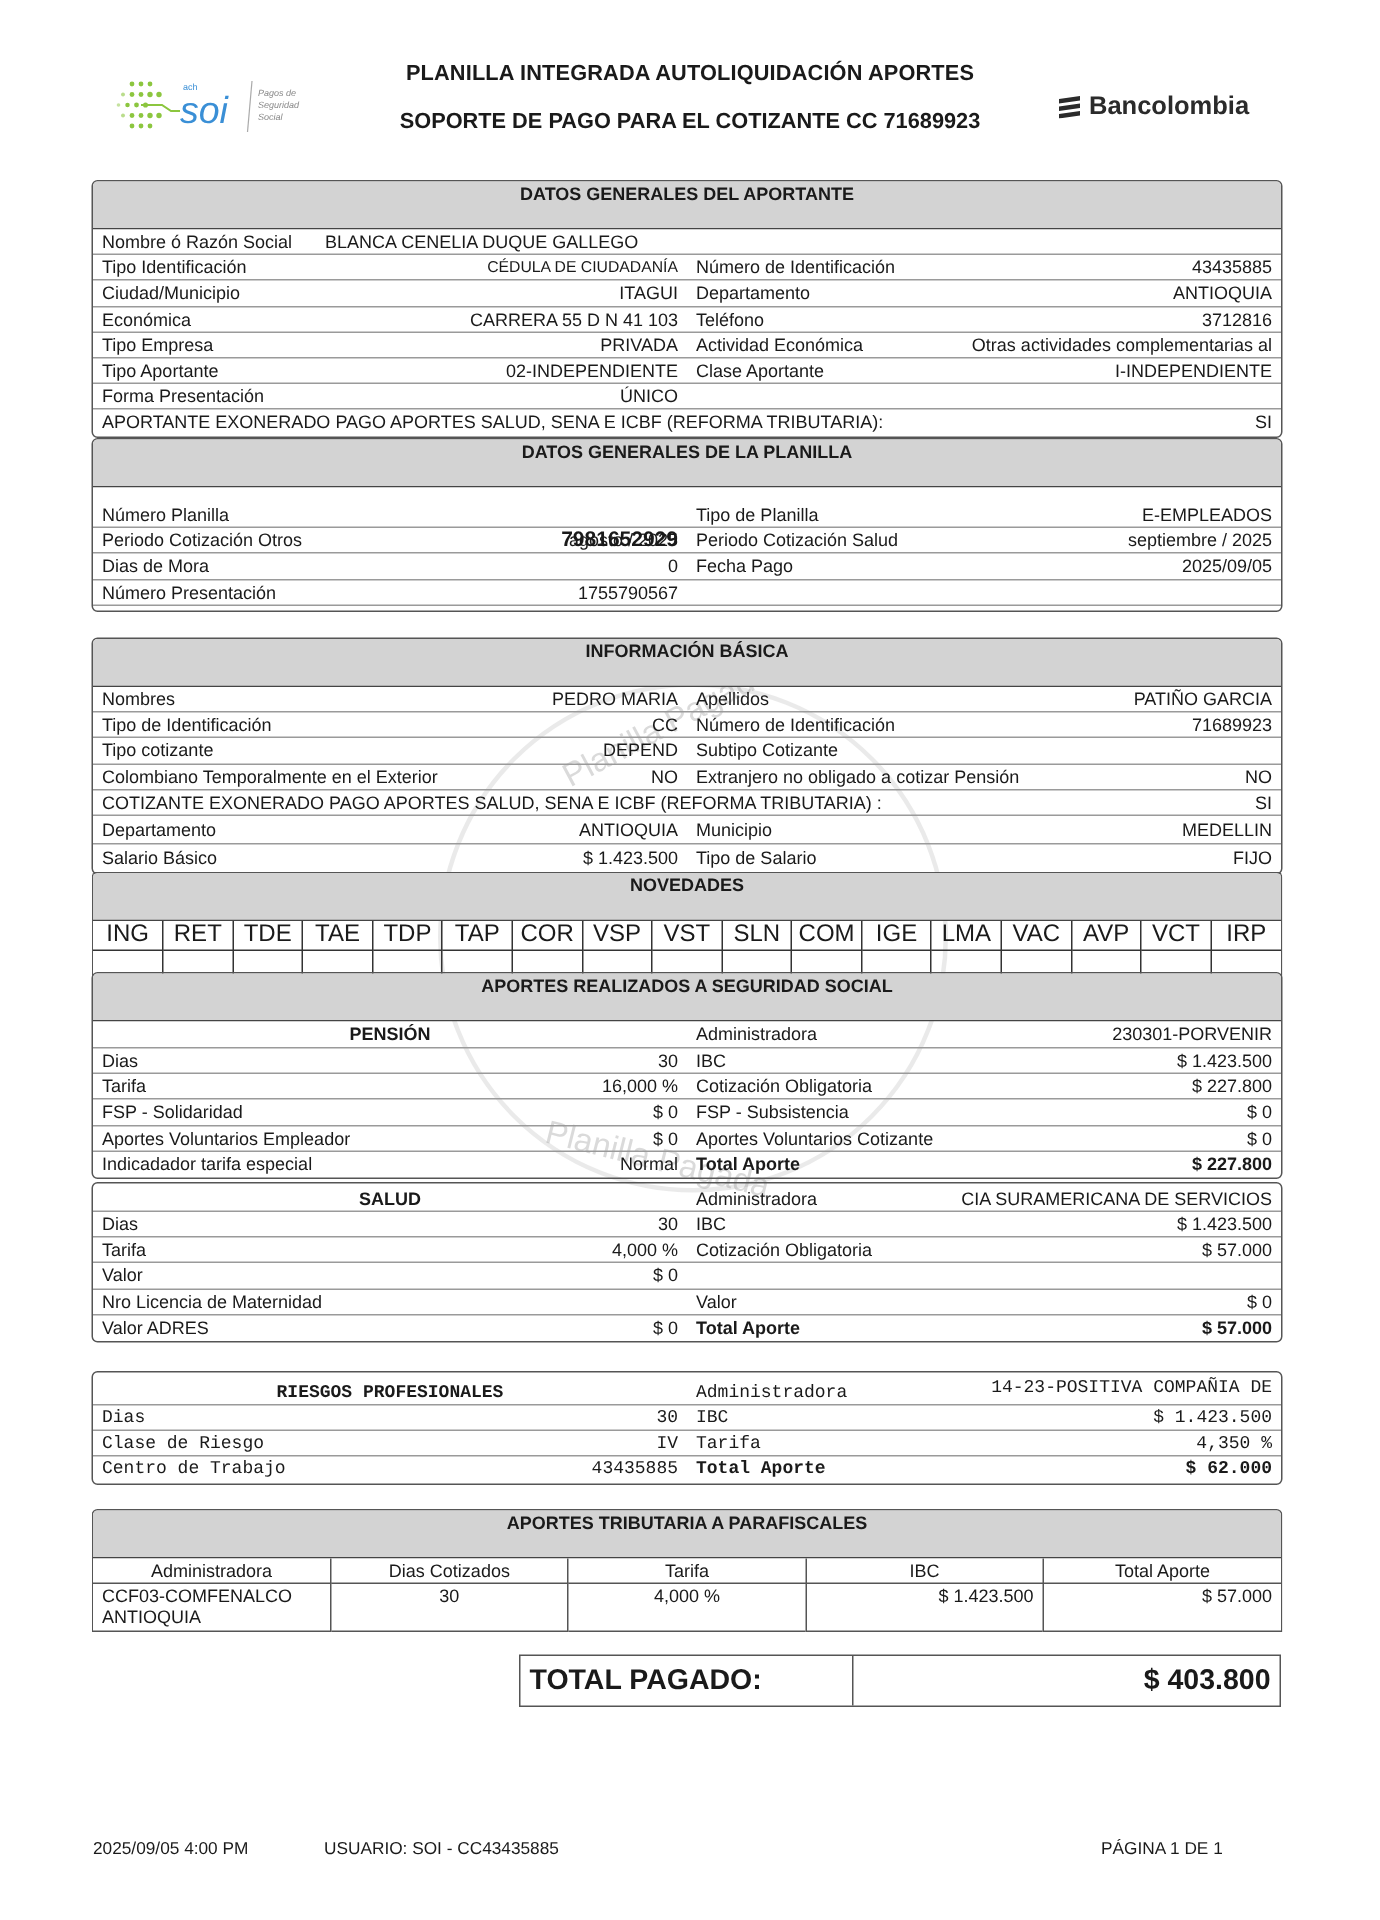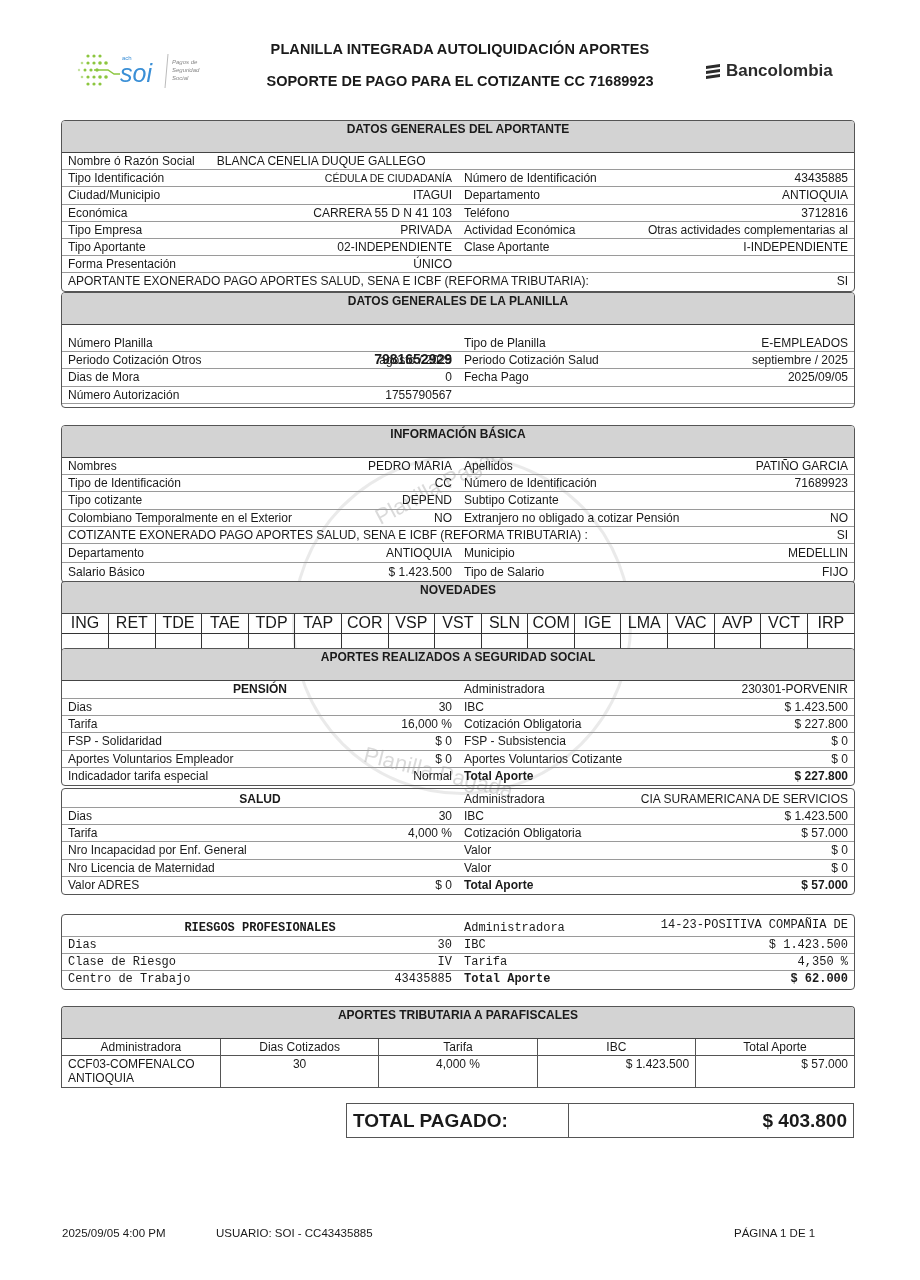--- a/index.html
+++ b/index.html
@@ -196,21 +196,21 @@
         <span class="lbl">Dias de Mora</span>
         <span class="val">0</span>
       </div>
     <div class="half">
         <span class="lbl">Fecha Pago</span>
         <span class="val">2025/09/05</span>
       </div>
   </div>
   <div class="row" style="border-bottom:1px solid #9a9a9a;">
     <div class="half">
-        <span class="lbl">Número Autorización</span>
+        <span class="lbl">Número Presentación</span>
         <span class="val">1755790567</span>
       </div>
     <div class="half">
         <span class="lbl"></span>
         <span class="val"></span>
       </div>
   </div>
 </div>
 
 <div class="box" style="top:425px;">
@@ -417,24 +417,20 @@
         <span class="lbl">Tarifa</span>
         <span class="val">4,000 %</span>
       </div>
     <div class="half">
         <span class="lbl">Cotización Obligatoria</span>
         <span class="val">$ 57.000</span>
       </div>
   </div>
   <div class="row">
     <div class="half">
-        <span class="lbl">Nro Incapacidad por Enf. General</span>
-        <span class="val"></span>
-      </div>
-    <div class="half">
         <span class="lbl">Valor</span>
         <span class="val">$ 0</span>
       </div>
   </div>
   <div class="row">
     <div class="half">
         <span class="lbl">Nro Licencia de Maternidad</span>
         <span class="val"></span>
       </div>
     <div class="half">

